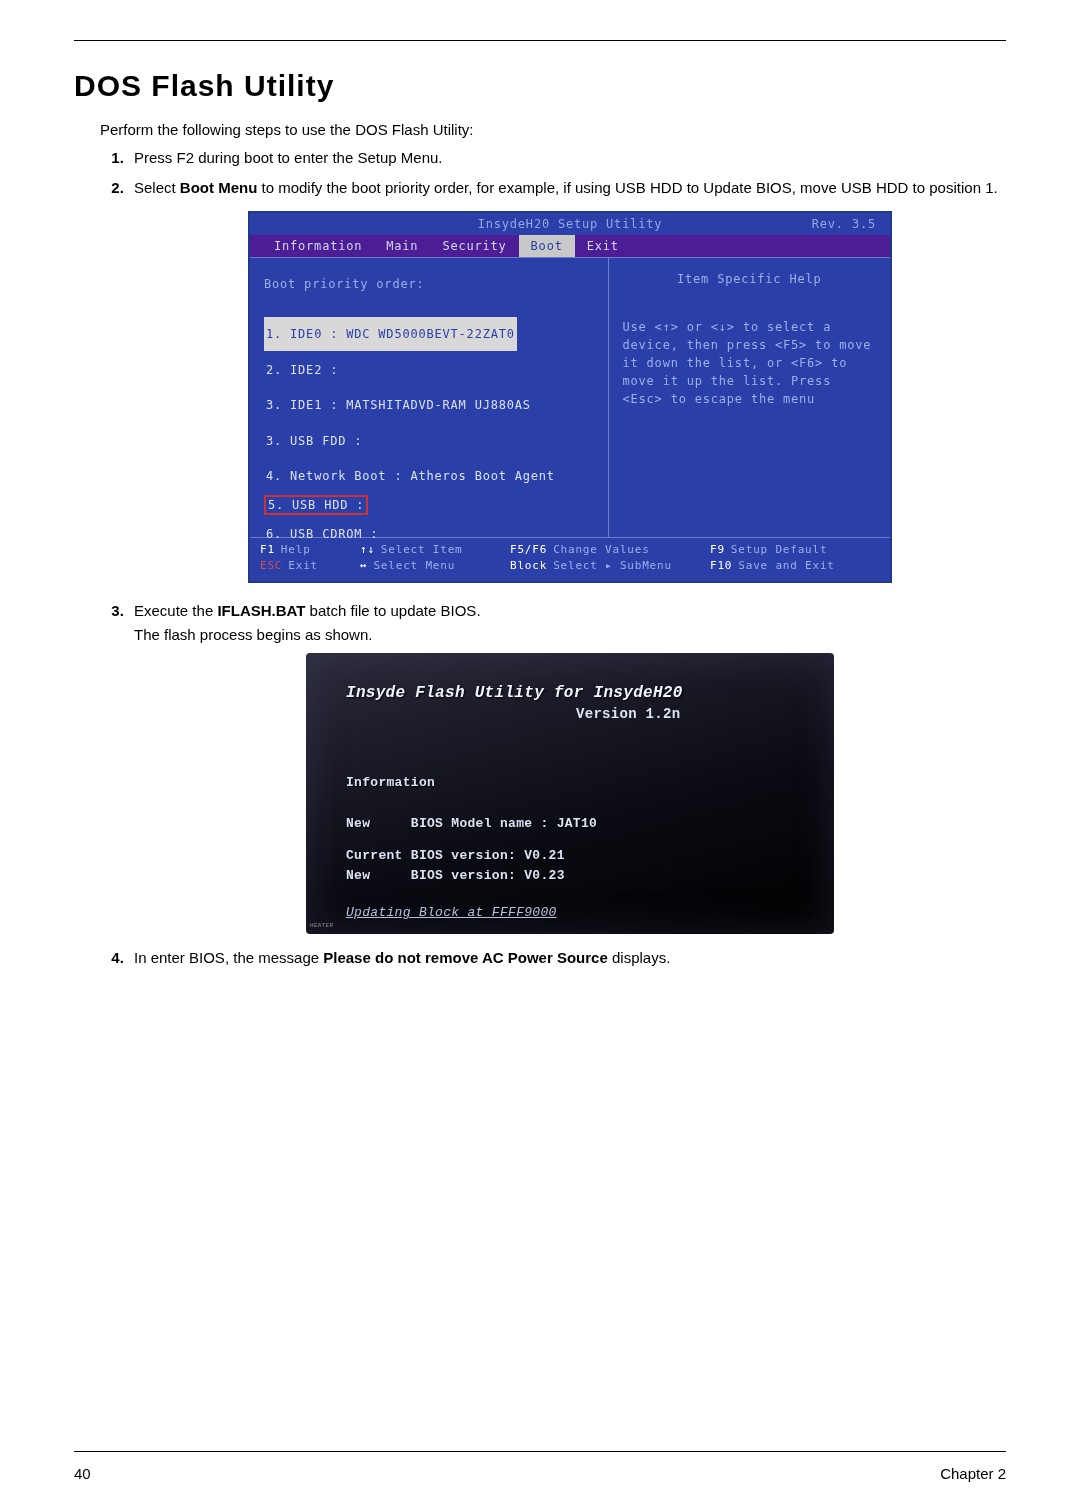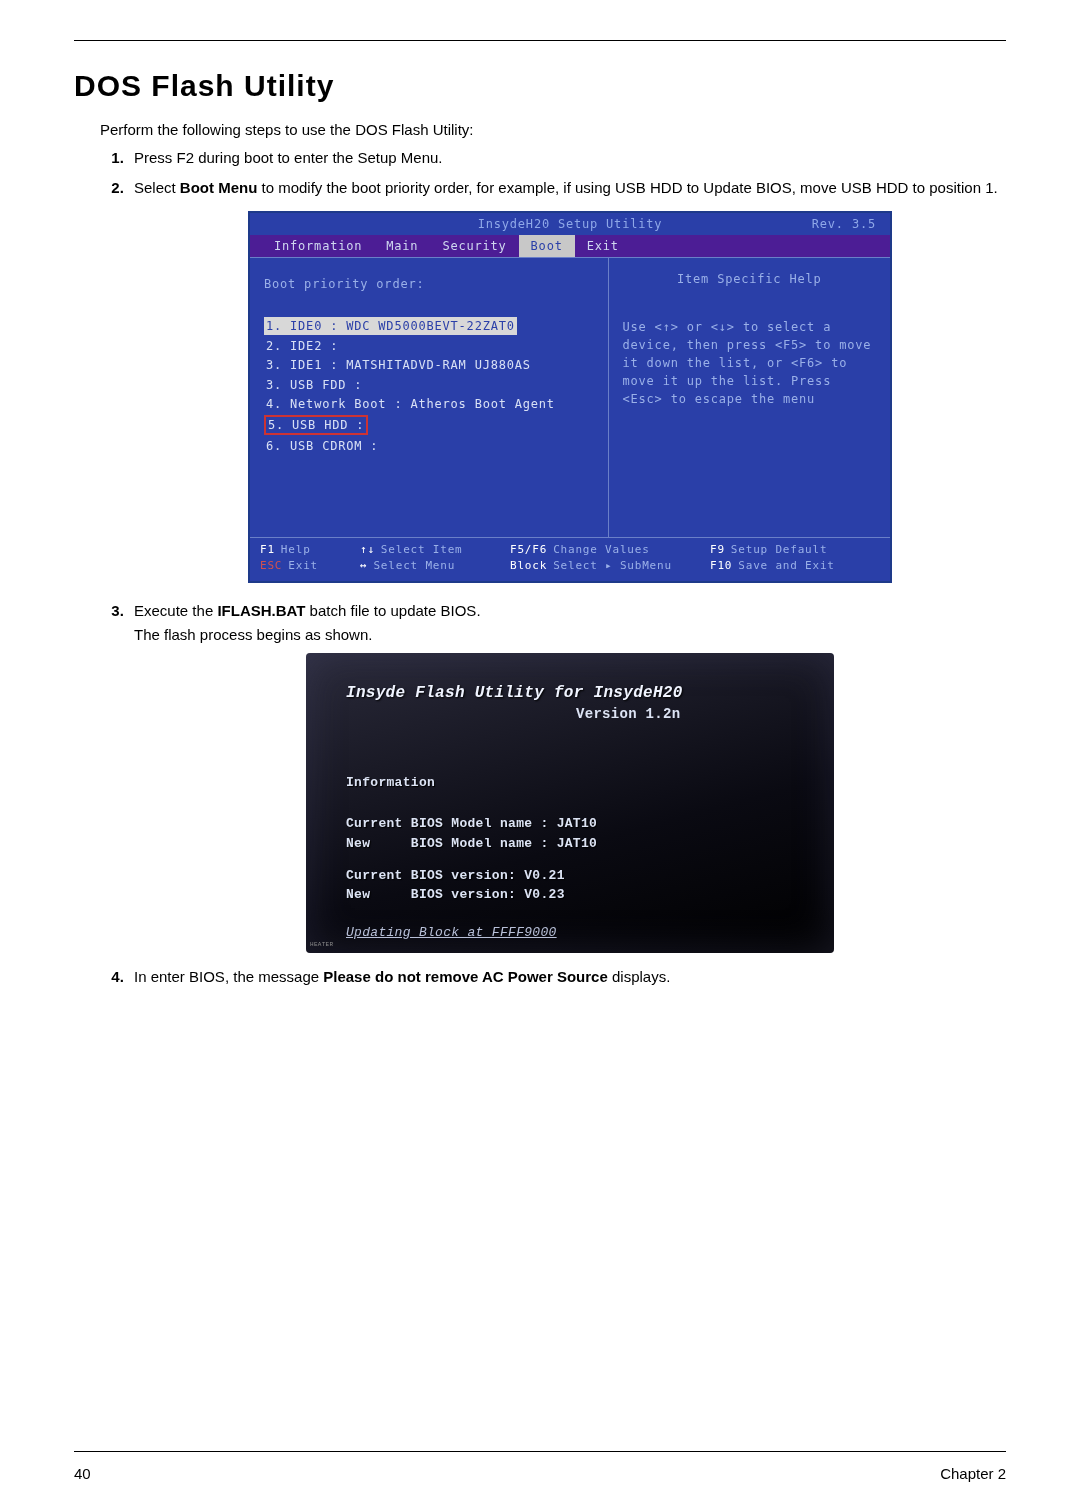--- a/index.html
+++ b/index.html
@@ -90,21 +90,21 @@
     color: #d0d8f0;
     border-top: 1px solid #6a7fc8;
     border-right: 1px solid #6a7fc8;
   }
   .bios-left .heading {
     color: #9ab0e8;
     margin-bottom: 24px;
   }
   .boot-item {
     color: #d8e0f5;
-    padding: 1px 2px;
+    padding: 9px 2px;
     margin: 1px 0;
     white-space: pre;
   }
   .boot-item.selected {
     background: #d8d8d8;
     color: #2a3fa8;
     display: inline-block;
   }
   .boot-item.highlighted {
     border: 2px solid #cc3333;
@@ -296,21 +296,20 @@
       <span>Execute the </span><span class="bold">IFLASH.BAT</span><span> batch file to update BIOS.</span>
       <div class="subtext" style="margin-left:0;">The flash process begins as shown.</div>
 
       
       <div class="flash-box">
         <div class="ftitle">Insyde Flash Utility for InsydeH20</div>
         <div class="fversion">Version 1.2n</div>
         <div class="fline">Information</div>
         <div style="height:10px"></div>
         <div style="height:10px"></div>
-        <div class="fline">Current BIOS Model name : JAT10</div>
         <div class="fline">New     BIOS Model name : JAT10</div>
         <div style="height:10px"></div>
         <div class="fline">Current BIOS version: V0.21</div>
         <div class="fline">New     BIOS version: V0.23</div>
         <div class="fstatus">Updating Block at FFFF9000</div>
         <div class="corner">HEATER</div>
       </div>
     </li>
 
     <li>

